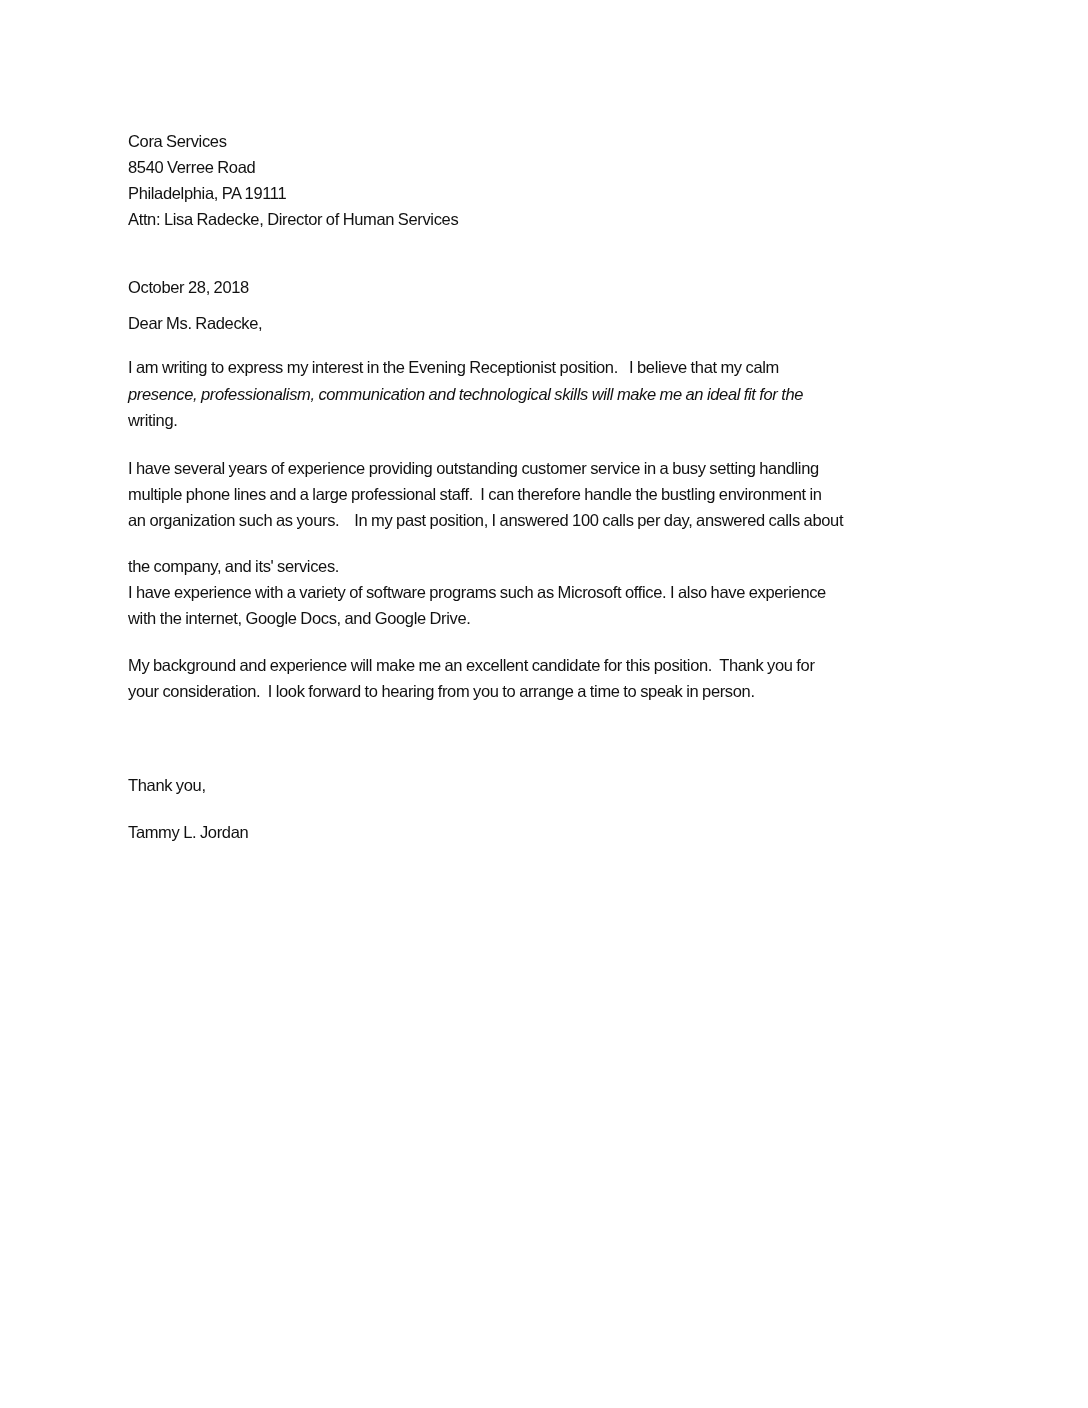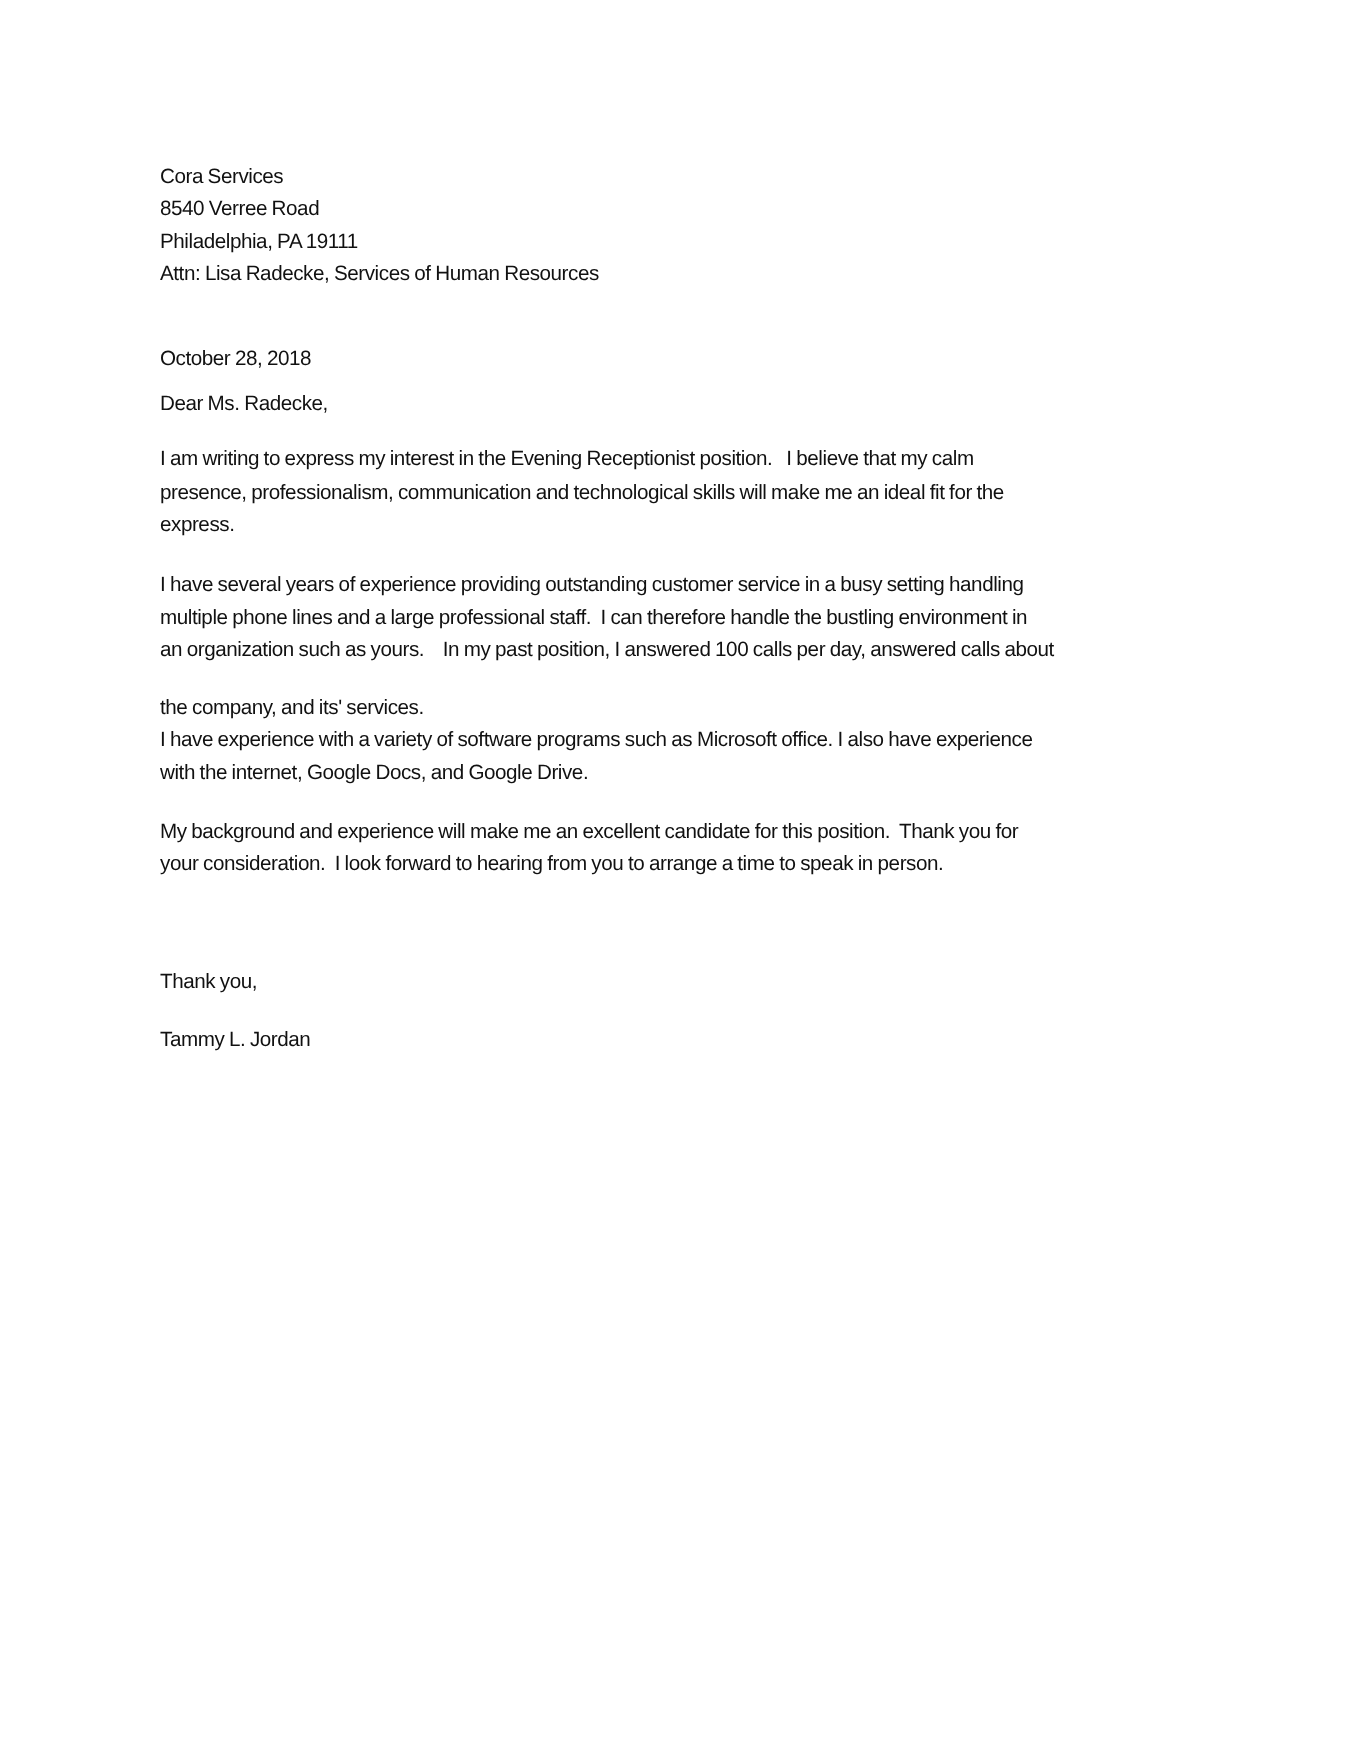--- a/index.html
+++ b/index.html
@@ -34,31 +34,31 @@
   </style>
 </head>
 <body>
 
 <div class="page">
 
   <div>
     <div class="line" style="top:131px;">Cora Services</div>
     <div class="line" style="top:157px;">8540 Verree Road</div>
     <div class="line" style="top:183px;">Philadelphia, PA 19111</div>
-    <div class="line" style="top:209px;">Attn: Lisa Radecke, Services of Human Resources</div>
+    <div class="line" style="top:209px;">Attn: Lisa Radecke, Director of Human Services</div>
   </div>
 
   <div class="line" style="top:260px;margin-top:17px;">October 28, 2018</div>
 
   <div class="line" style="top:313px;">Dear Ms. Radecke,</div>
 
   <div>
     <div class="line" style="top:357px;">I am writing to express my interest in the Evening Receptionist position.   I believe that my calm</div>
-    <div class="line" style="top:384px;">presence, professionalism, communication and technological skills will make me an ideal fit for the</div>
-    <div class="line" style="top:410px;">express.</div>
+    <div class="line" style="top:384px;font-style:italic;">presence, professionalism, communication and technological skills will make me an ideal fit for the</div>
+    <div class="line" style="top:410px;">writing.</div>
   </div>
 
   <div>
     <div class="line" style="top:458px;">I have several years of experience providing outstanding customer service in a busy setting handling</div>
     <div class="line" style="top:484px;">multiple phone lines and a large professional staff.  I can therefore handle the bustling environment in</div>
     <div class="line" style="top:510px;">an organization such as yours.    In my past position, I answered 100 calls per day, answered calls about</div>
     <div class="line" style="top:556px;">the company, and its' services.</div>
   </div>
 
   <div>

